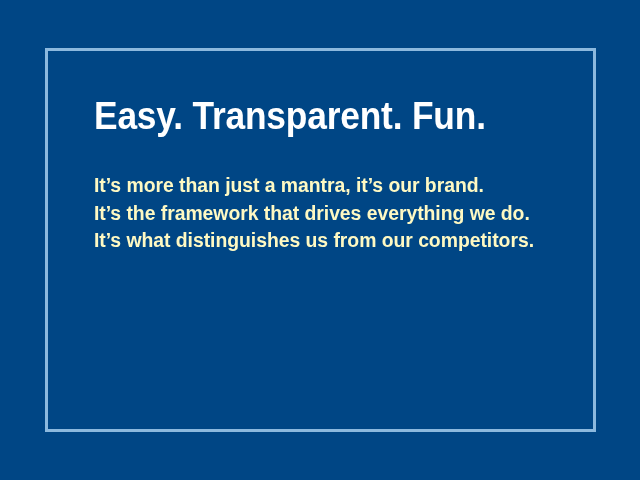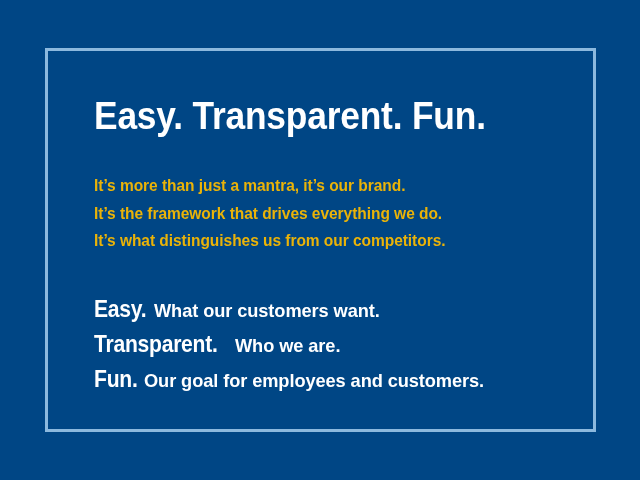--- a/index.html
+++ b/index.html
@@ -54,22 +54,22 @@
     font-weight: bold;
     letter-spacing: -0.2px;
     transform: scaleX(0.93);
     transform-origin: left center;
     white-space: nowrap;
   }
 
   
   .paragraph {
     margin: 36px 0 9px 0;
-    color: #eab308;
-    font-size: 16px;
+    color: #fef9c3;
+    font-size: 20px;
     line-height: 27.5px;
     font-weight: bold;
     letter-spacing: -0.05px;
   }
   .paragraph .line {
     white-space: nowrap;
     display: block;
     transform: scaleX(0.97);
     transform-origin: left center;
   }
@@ -114,30 +114,15 @@
   <div class="content">
 
     <h1 class="headline">Easy. Transparent. Fun.</h1>
 
     <div class="paragraph">
       <span class="line">It’s more than just a mantra, it’s our brand.</span>
       <span class="line">It’s the framework that drives everything we do.</span>
       <span class="line">It’s what distinguishes us from our competitors.</span>
     </div>
 
-    <div class="definitions">
-
-      <div class="def-line">
-        <span class="def-term">Easy.</span><span class="def-desc">What our customers want.</span>
-      </div>
-
-      <div class="def-line">
-        <span class="def-term">Transparent.</span><span class="def-desc">Who we are.</span>
-      </div>
-
-      <div class="def-line">
-        <span class="def-term">Fun.</span><span class="def-desc">Our goal for employees and customers.</span>
-      </div>
-
-    </div>
 
   </div>
 </div>
 
 </body></html>

